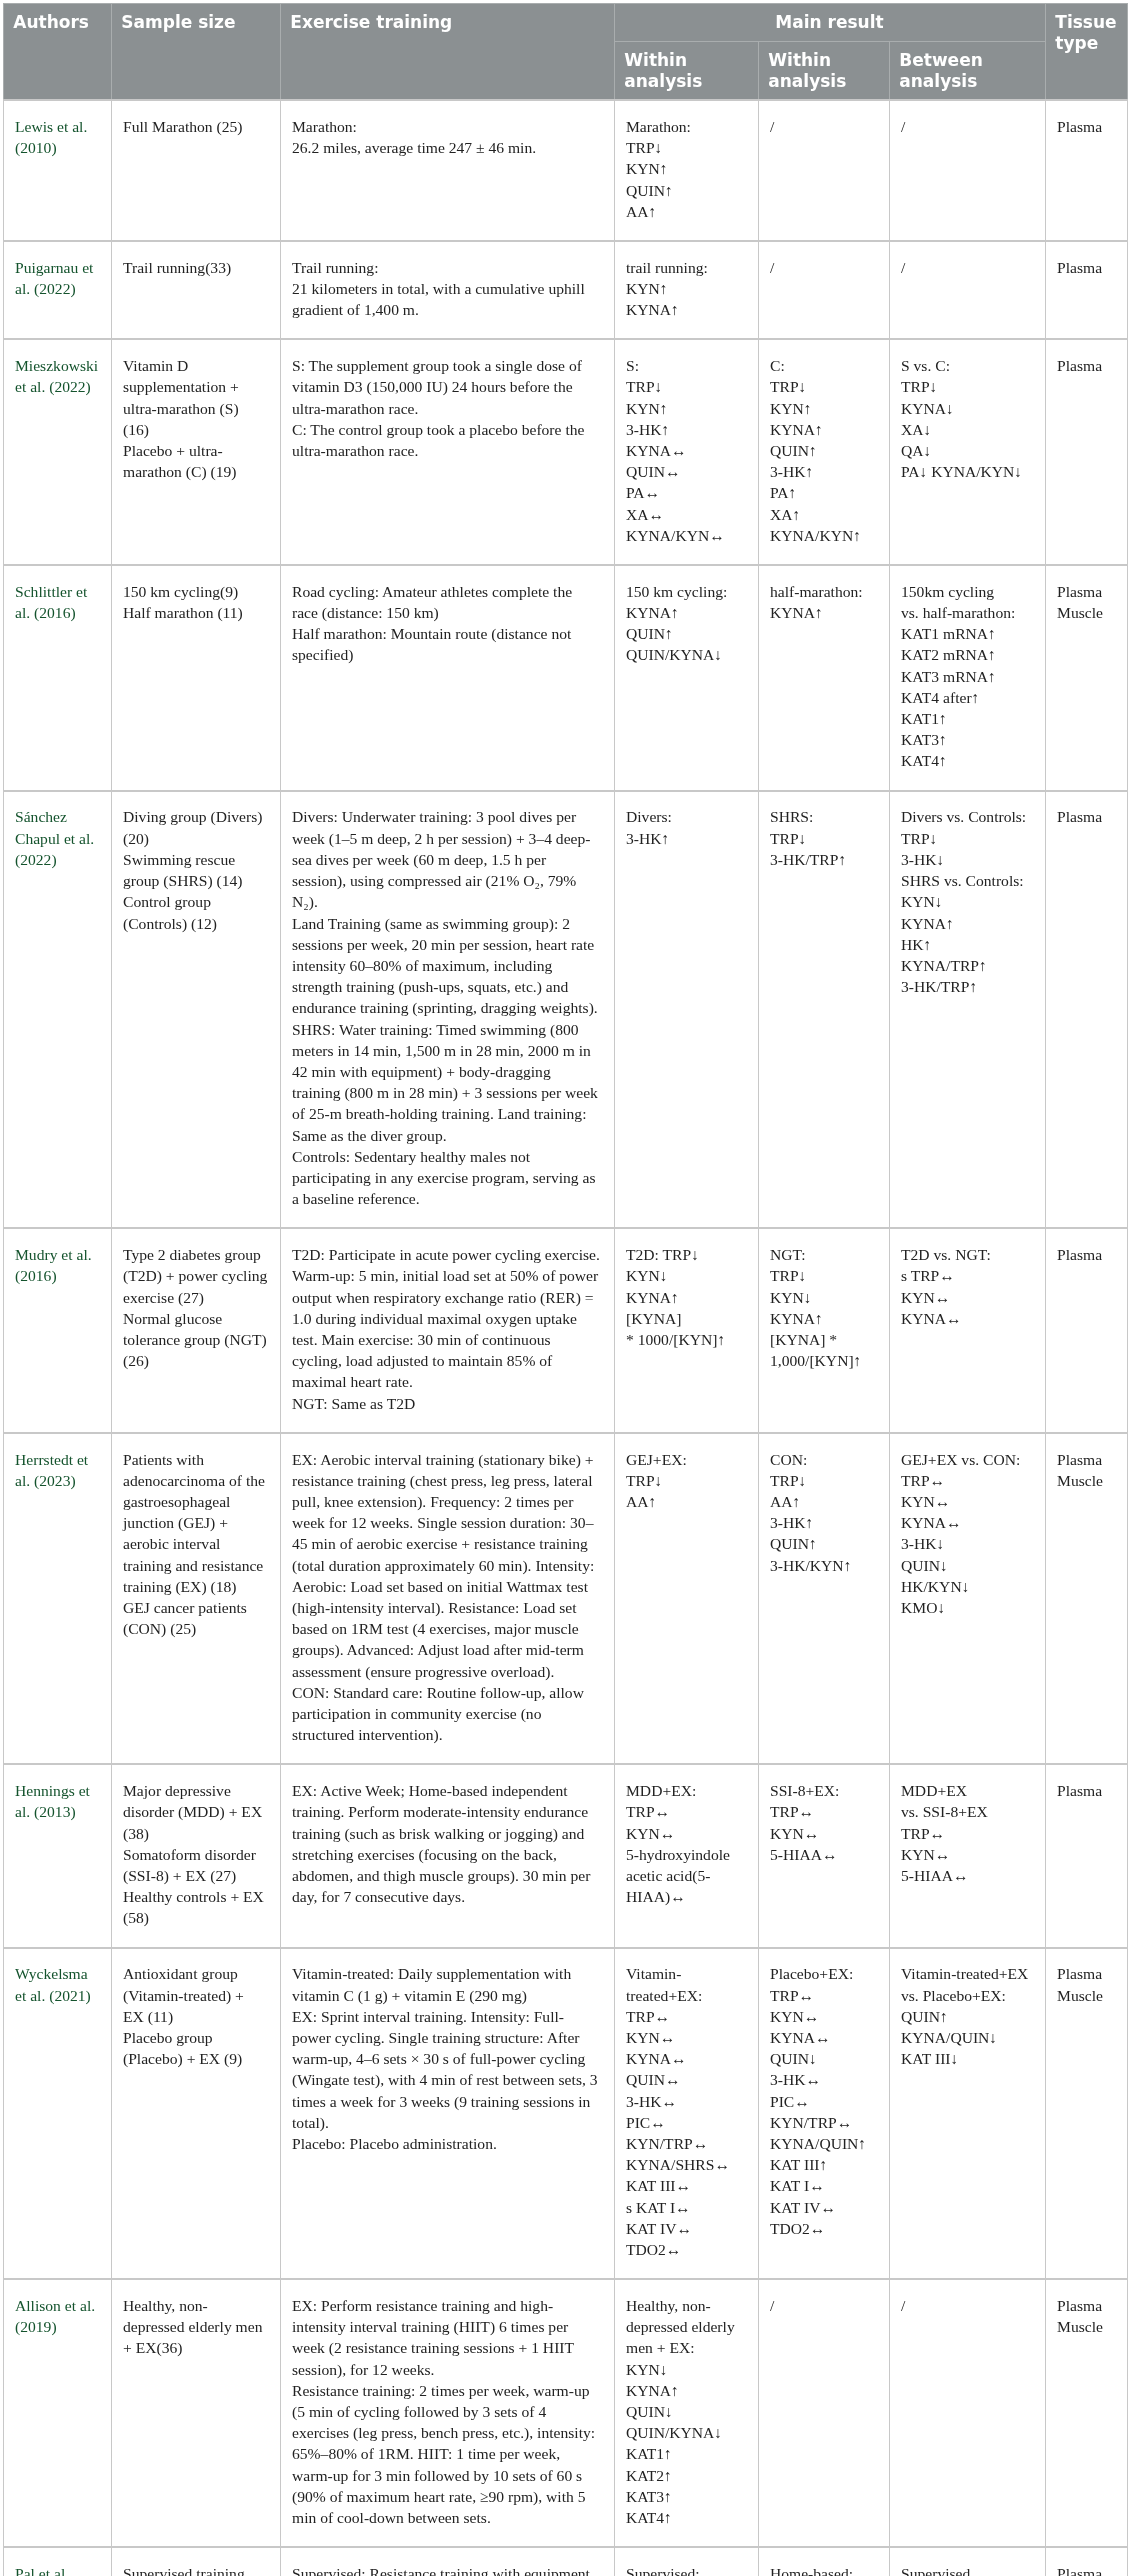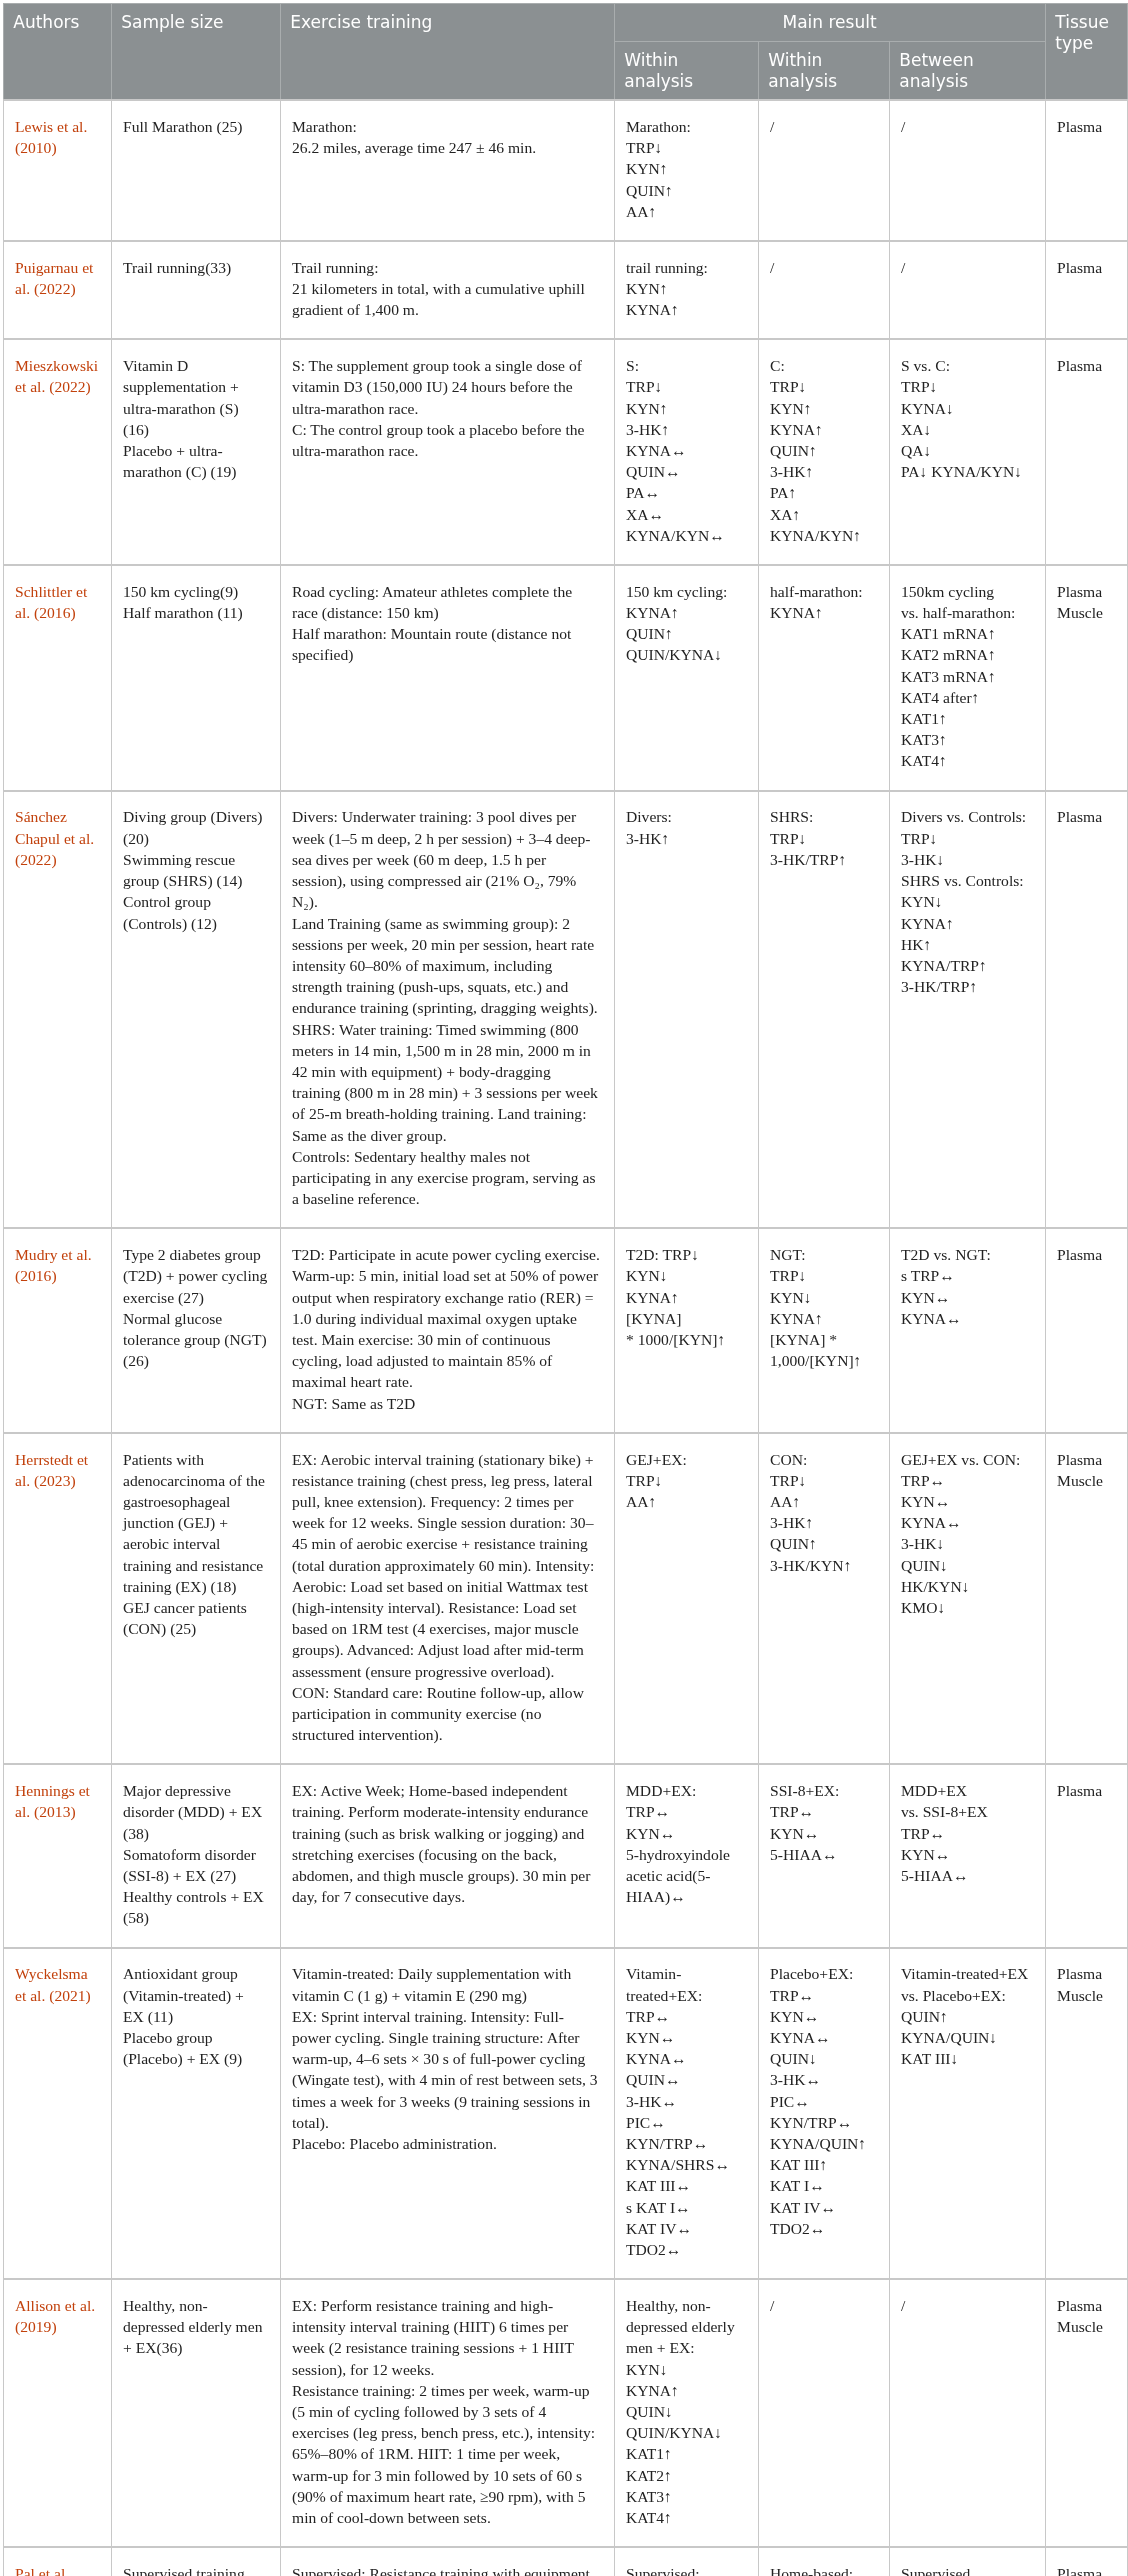--- a/index.html
+++ b/index.html
@@ -1,21 +1,21 @@
 <!DOCTYPE html>
 <html style="font-size:13px"><head>
 <meta charset="utf-8">
 <style>
   html, body { margin:0; padding:0; background:#ffffff; }
   body { width:1128px; font-family:"Liberation Serif", serif; color:#222; }
   table { border-collapse:collapse; width:1124px; margin-left:2.5px; margin-top:3.3px; table-layout:fixed; }
-  th { background:#8b9092; color:#fff; font-family:"DejaVu Sans", sans-serif; font-weight:normal; font-size:17px; text-align:left; vertical-align:top; padding:8.2px 9.8px; border:0.8px solid #a9adae; line-height:1.2; }
+  th { background:#8b9092; color:#fff; font-family:"DejaVu Sans", sans-serif; font-weight:bold; font-size:17px; text-align:left; vertical-align:top; padding:8.2px 9.8px; border:0.8px solid #a9adae; line-height:1.2; }
   th.center { text-align:center;margin-top:16px; }
   td { font-size:15.6px; line-height:1.36; vertical-align:top; padding:14.8px 11.5px 18px 11.5px; border:1.6px solid #c8c8c8; border-top:2.5px solid #c8c8c8; }
-  td.author { color:#c2410c;margin-left:8px; }
+  td.author { color:#14532d;margin-left:8px; }
   .line { display:block; white-space:normal; }
 </style>
 </head>
 <body>
 
 <table>
   <colgroup>
     <col style="width:108px">
       <col style="width:169px">
       <col style="width:334px">

